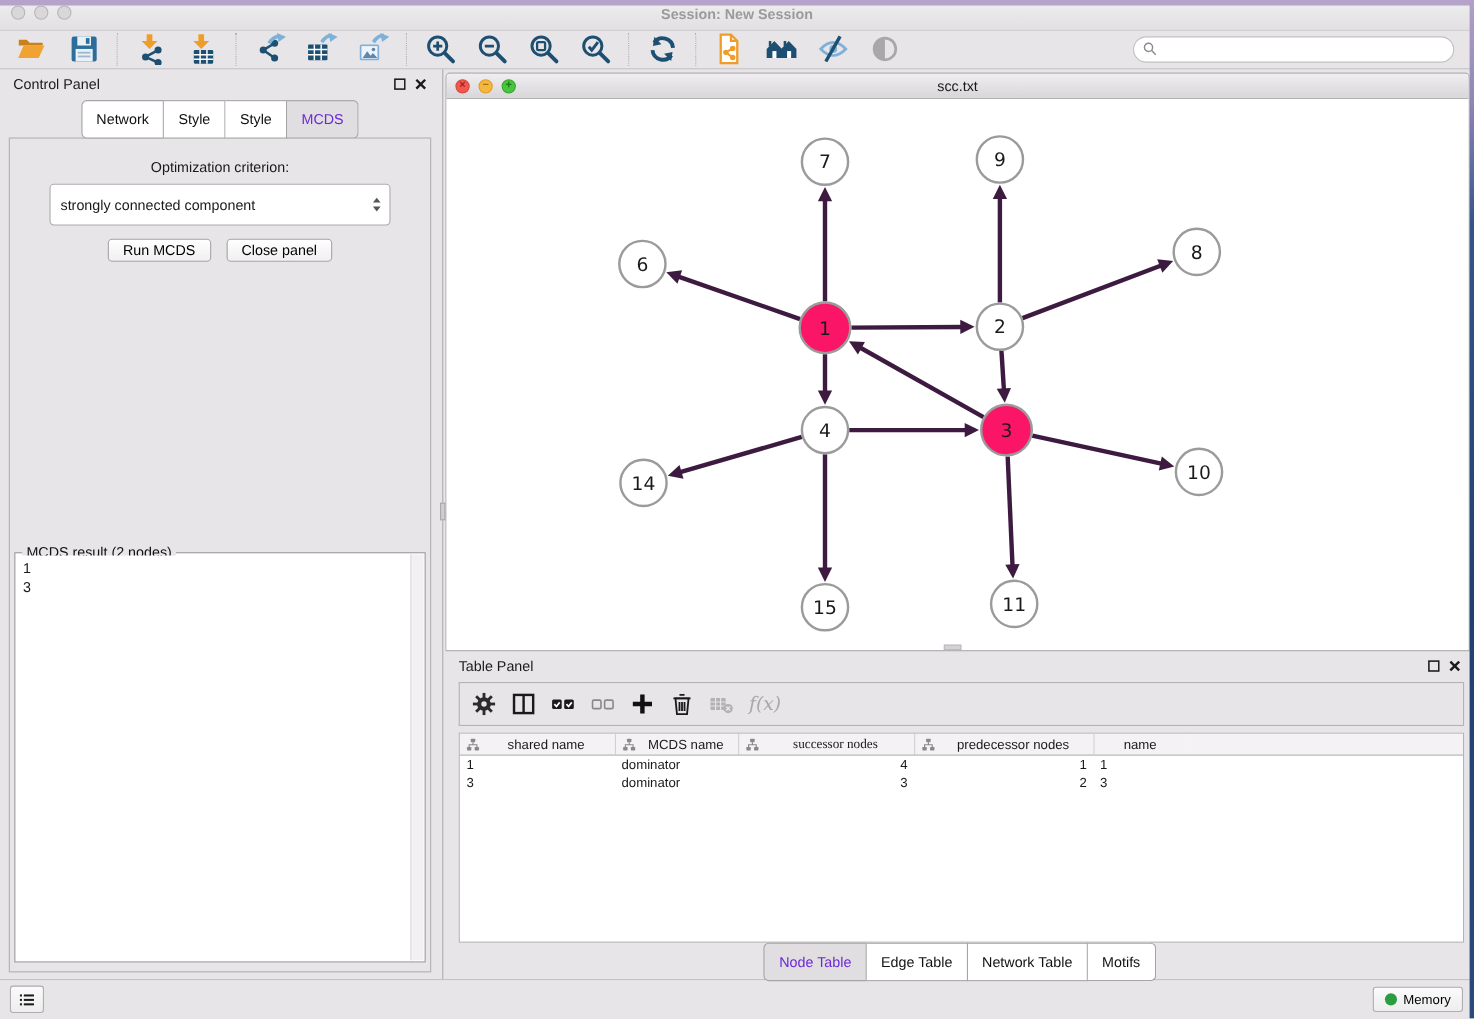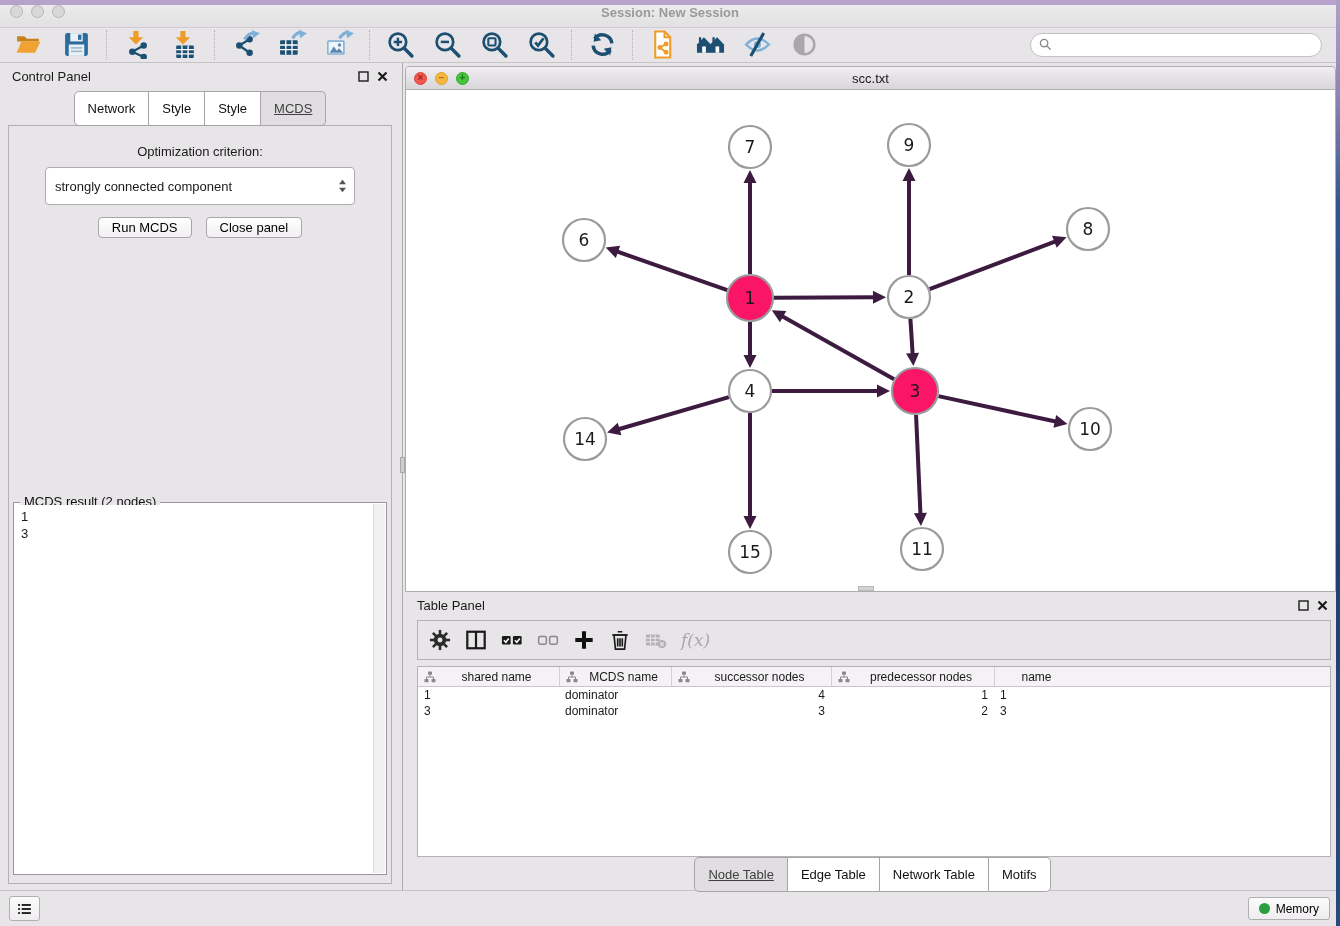--- a/index.html
+++ b/index.html
@@ -32,21 +32,21 @@
   .control-panel{width:400px;flex:none;display:flex;flex-direction:column;position:relative;}
   .panel-header{height:26px;display:flex;align-items:center;padding:0 12px;font-size:13px;gap:44px;}
   .panel-header .ph-title{flex:1;}
   .ph-icons{display:flex;align-items:center;gap:8px;}
   .ph-icons svg{width:11px;height:11px;display:block;cursor:pointer;}
   .seg-tabs{display:flex;justify-content:center;position:relative;z-index:2;margin:2px 0 -1px;}
   .seg-tab{height:35px;padding:0 13px;background:#fff;border:1px solid #a6a4a6;border-left:none;font-size:13px;
        color:#111;font-family:inherit;cursor:pointer;display:flex;align-items:center;}
   .seg-tab:first-child{border-left:1px solid #a6a4a6;border-radius:5px 0 0 5px;}
   .seg-tab:last-child{border-radius:0 5px 5px 0;}
-  .seg-tab.selected{background:#e0dee0;color:#404040;cursor:default;text-decoration:underline;}
+  .seg-tab.selected{background:#e0dee0;color:#6d28d9;cursor:default;}
   .panel-box{flex:1;margin:0 8px 6px;border:1px solid #b2b0b2;position:relative;background:#e7e5e7;}
   .opt-label{text-align:center;font-size:13px;margin-top:18px;}
   .select{width:310px;height:38px;margin:8px auto 0;background:#fff;border:1px solid #aeacae;border-radius:4px;
        display:flex;align-items:center;padding-left:9px;font-size:13px;box-sizing:border-box;cursor:pointer;}
   .select .sel-text{flex:1;}
   .select svg{width:13px;height:16px;margin-right:5px;flex:none;}
   .btn-row{display:flex;justify-content:center;gap:14px;margin-top:12px;}
   .mac-btn{background:linear-gradient(#ffffff,#f1eff1);border:1px solid #a8a6a8;border-radius:4px;height:21px;
        font-size:13px;padding:0 13px;font-family:inherit;cursor:pointer;}
   .fieldset{position:absolute;left:4px;right:4px;top:376px;bottom:8px;border:1px solid #98969a;background:#fff;}
@@ -489,21 +489,21 @@
                       <g fill="#8a888a">
                         <rect x="4" y="0.5" width="4" height="3.2" rx="0.6"></rect>
                         <rect x="0.5" y="8" width="4" height="3.2" rx="0.6"></rect>
                         <rect x="7.5" y="8" width="4" height="3.2" rx="0.6"></rect>
                       </g>
                       <path d="M6 3.7v2.3M2.5 8V6h7v2" stroke="#8a888a" stroke-width="1" fill="none"></path>
                     </svg>
                     <span class="th-label">MCDS name</span>
                   </div>
                 </th>
-                <th style="width: 160px;">
+                <th style="width: 160px; font-family: Liberation Serif, serif;">
                   <div class="th-inner">
                     <svg viewBox="0 0 12 12">
                       <g fill="#8a888a">
                         <rect x="4" y="0.5" width="4" height="3.2" rx="0.6"></rect>
                         <rect x="0.5" y="8" width="4" height="3.2" rx="0.6"></rect>
                         <rect x="7.5" y="8" width="4" height="3.2" rx="0.6"></rect>
                       </g>
                       <path d="M6 3.7v2.3M2.5 8V6h7v2" stroke="#8a888a" stroke-width="1" fill="none"></path>
                     </svg>
                     <span class="th-label">successor nodes</span>

